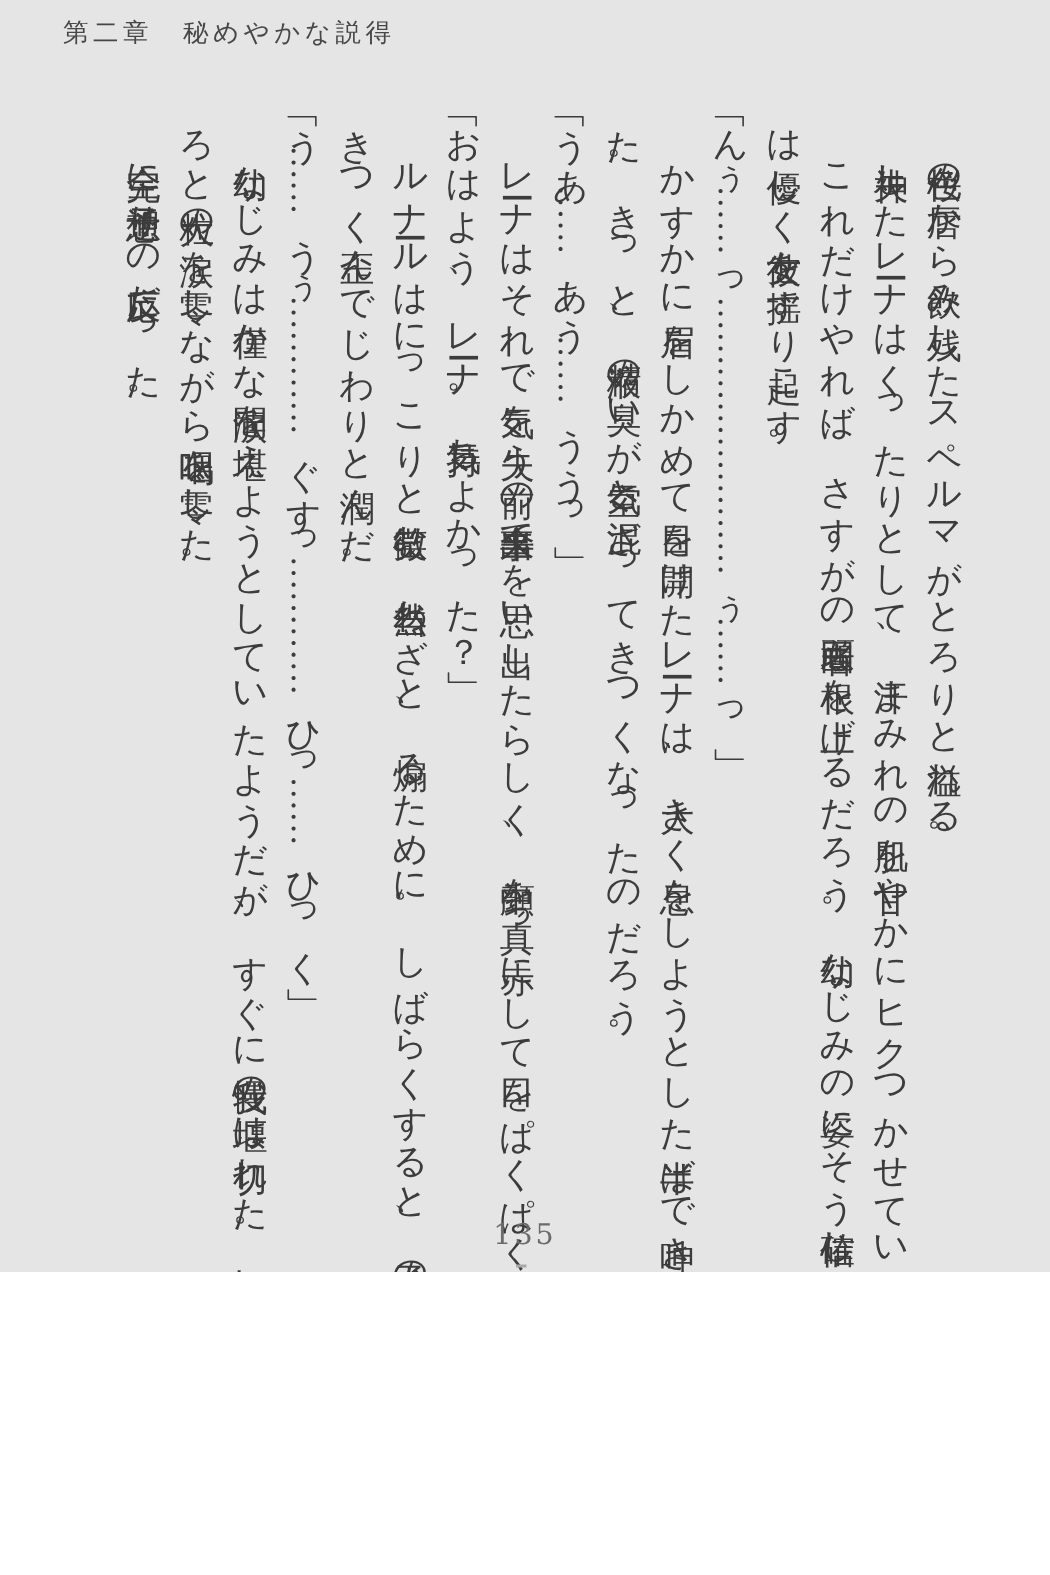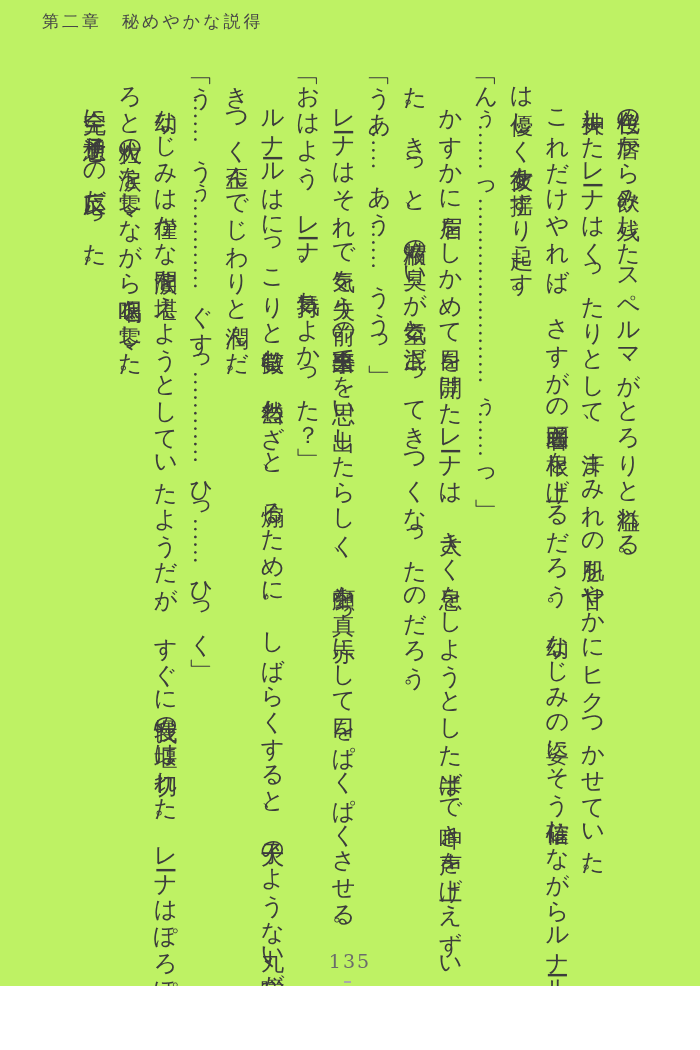--- a/index.html
+++ b/index.html
@@ -3,22 +3,22 @@
 <meta charset="utf-8">
 <style>
   html, body {
     margin: 0;
     padding: 0;
     background: #ffffff;
   }
   .page {
     position: relative;
     width: 700px;
-    height: 986px;
-    background: #bef264;
+    height: 848px;
+    background: #e5e5e5;
     overflow: hidden;
     font-family: "Liberation Serif", "DejaVu Serif", serif;
     color: #3b3b3b;
   }
   .running-header {
     position: absolute;
     top: 10px;
     left: 42px;
     font-size: 17px;
     letter-spacing: 3px;

